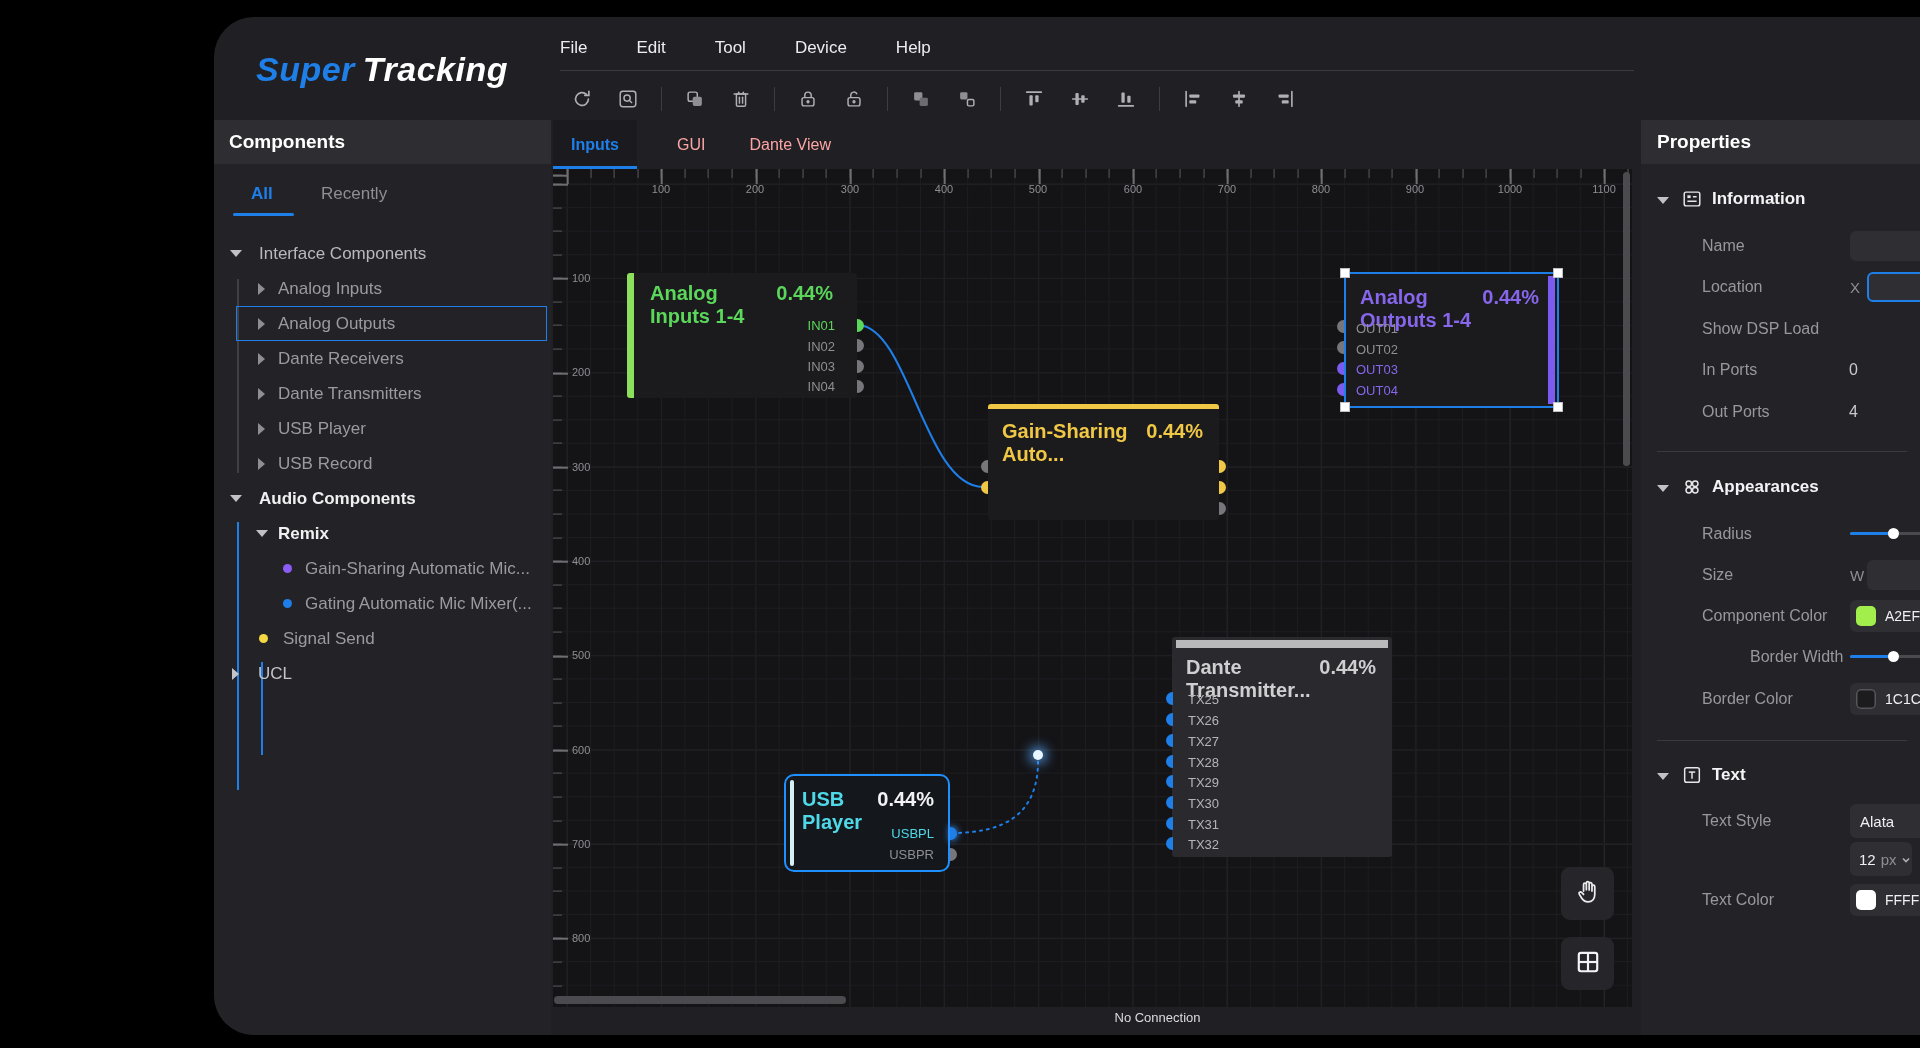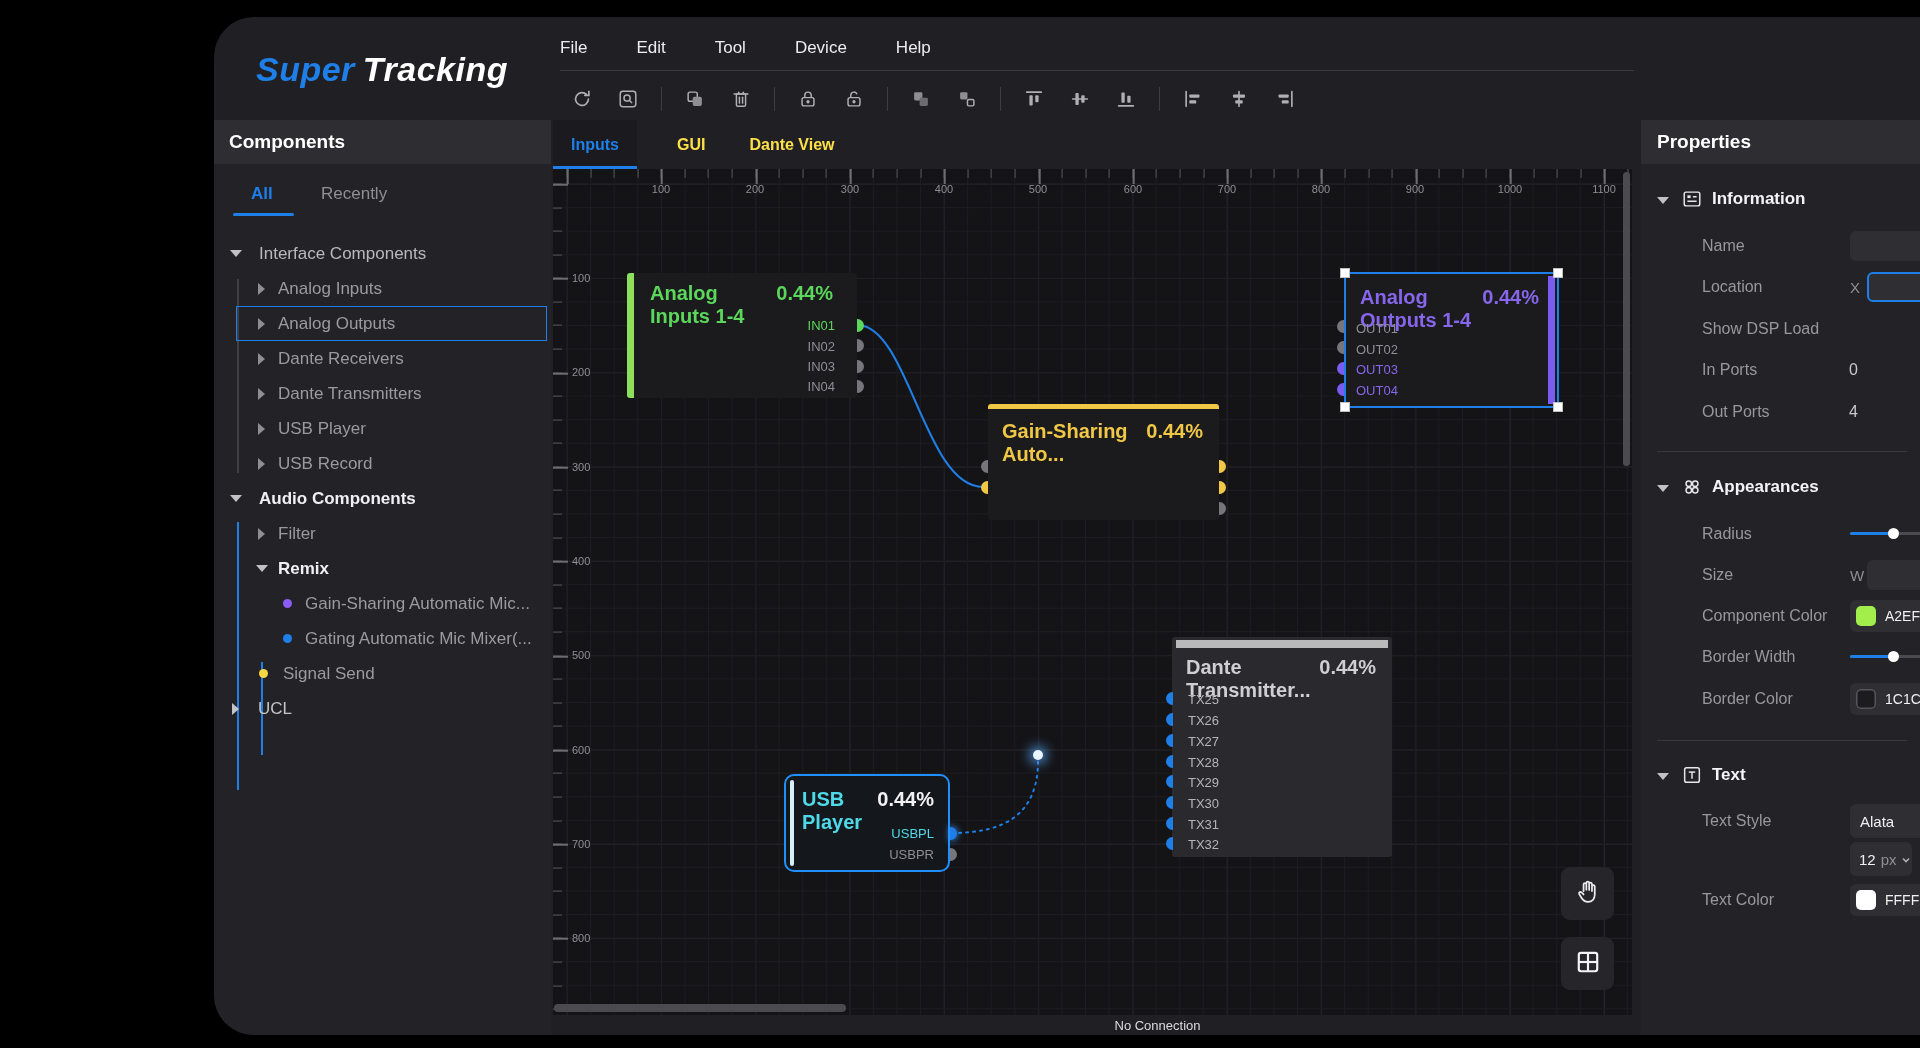--- a/index.html
+++ b/index.html
@@ -37,25 +37,25 @@
   .dot{width:9px;height:9px;border-radius:50%;position:absolute;}
   .sel-outline{position:absolute;left:22px;right:4px;top:0;height:35px;border:1px solid #1e7fe8;box-sizing:border-box;}
   .sel-fill{position:absolute;left:48px;right:0;top:0;height:35px;background:#1c7ce6;}
   .guide{position:absolute;width:2px;}
   .guide.gray{background:#3f3f44;}
   .guide.blue{background:#1e7fe8;}
 
   
   .canvas{position:absolute;left:339px;top:103px;width:1079px;bottom:0;}
   .canvas-tabs{position:absolute;left:0;top:0;width:100%;height:49px;background:#202024;border-bottom:1px solid #2c2c31;display:flex;align-items:center;}
-  .ctab{font-size:16px;color:#fde047;padding:0 18px;height:100%;display:flex;align-items:center;position:relative;font-weight:bold;}
+  .ctab{font-size:16px;color:#fca5a5;padding:0 18px;height:100%;display:flex;align-items:center;position:relative;}
   .ctab.active{color:#1e7fe8;font-weight:700;background:#1b1b1f;}
   .ctab.active::after{content:"";position:absolute;left:0;right:0;bottom:0;height:3px;background:#1e7fe8;}
   .ctab.gui{margin-left:22px;} .ctab.dante{margin-left:8px;}
-  .canvas-body{position:absolute;left:0;top:49px;width:1079px;bottom:0;background:#141417;overflow:hidden;
+  .canvas-body{position:absolute;left:0;top:49px;width:1079px;bottom:8px;background:#141417;overflow:hidden;
     background-image:
       linear-gradient(#1d1d21 1px, transparent 1px),
       linear-gradient(90deg,#1d1d21 1px, transparent 1px),
       linear-gradient(#27272c 1px, transparent 1px),
       linear-gradient(90deg,#27272c 1px, transparent 1px);
     background-size:23.575px 23.575px,23.575px 23.575px,94.3px 94.3px,94.3px 94.3px;
     background-position:13.6px 14.6px,13.6px 14.6px,13.7px 14.7px,13.7px 14.7px;}
   .ruler-top-minor{position:absolute;left:0;top:0;width:100%;height:9px;
     background:repeating-linear-gradient(90deg,#55555a 0 1px,transparent 1px 23.575px);background-position-x:13.6px;}
   .ruler-top-major{position:absolute;left:0;top:0;width:100%;height:15px;
@@ -266,24 +266,20 @@
           <span class="lbl" style="margin-left:64px;">USB Player</span>
           </div>
         <div class="trow">
           <i class="arr-r" style="left:44px;"></i>
           <span class="lbl" style="margin-left:64px;">USB Record</span>
           </div>
         <div class="trow bright">
           <i class="arr-d" style="left:16px;"></i>
           <span class="lbl" style="margin-left:45px;">Audio Components</span>
           </div>
-        <div class="trow">
-          <i class="arr-r" style="left:44px;"></i>
-          <span class="lbl" style="margin-left:64px;">Filter</span>
-          </div>
         <div class="trow bright">
           <i class="arr-d" style="left:42px;"></i>
           <span class="lbl" style="margin-left:64px;">Remix</span>
           </div>
         <div class="trow">
           <i class="dot" style="left:69px;background:#8b5cf6;"></i>
           <span class="lbl" style="margin-left:91px;">Gain-Sharing Automatic Mic...</span>
           </div>
         <div class="trow">
           <i class="dot" style="left:69px;background:#1e7fe8;"></i>
@@ -504,21 +500,21 @@
           <div class="thumb"></div>
         </div>
       <span class="prow-label" style="top:455px;">Size</span>
       <span class="xlabel" style="top:455px;">W</span>
       <div class="pinput" style="top:455px;left:226px;width:67px;"></div>
       <span class="prow-label" style="top:496px;">Component Color</span>
       <div class="colorpill" style="top:496px;">
         <span class="sw" style="background:#a2ef4b;"></span>
         <span class="hex">A2EF4B</span>
       </div>
-      <span class="prow-label" style="top:537px;">Border Width</span>
+      <span class="prow-label" style="top:537px;margin-left:48px;">Border Width</span>
       <div class="pslider" style="top:537px;">
           <div class="track"></div>
           <div class="fill"></div>
           <div class="thumb"></div>
         </div>
       <span class="prow-label" style="top:579px;">Border Color</span>
       <div class="colorpill" style="top:579px;">
         <span class="sw" style="background:#1c1c1e;box-shadow:inset 0 0 0 1.5px #55555a;"></span>
         <span class="hex">1C1C1E</span>
       </div>

